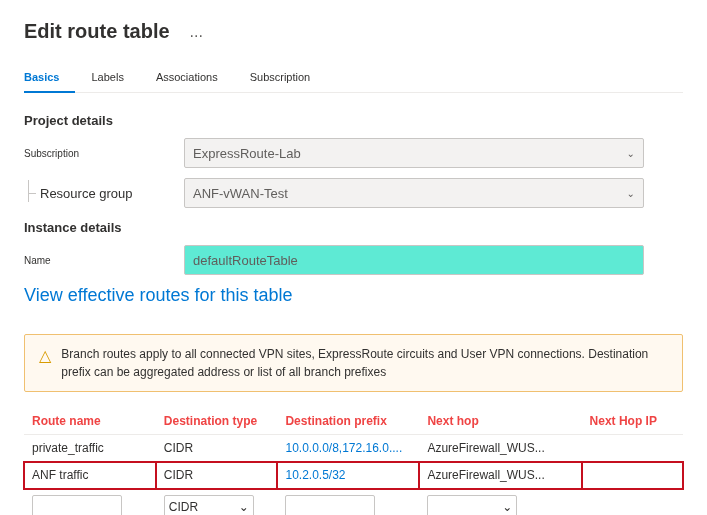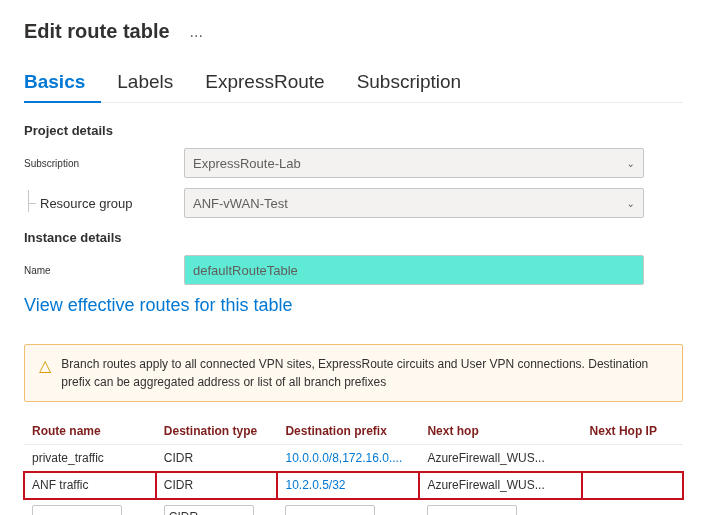--- a/index.html
+++ b/index.html
@@ -38,21 +38,21 @@
     .tabs-row {
       display: flex;
       gap: 0;
       border-bottom: 1px solid #edebe9;
       margin-bottom: 20px;
     }
     .tab {
       padding: 8px 16px 8px 0;
       margin-right: 16px;
       cursor: pointer;
-      font-size: 19px;
+      font-size: 11px;
       color: #323130;
       border-bottom: 2px solid transparent;
       margin-bottom: -1px;
     }
     .tab.active {
       color: #0078d4;
       border-bottom: 2px solid #0078d4;
       font-weight: 600;
     }
     .tab:first-child {
@@ -175,21 +175,21 @@
     
     .routes-table {
       width: 100%;
       max-width: 660px;
       border-collapse: collapse;
     }
     .routes-table th {
       text-align: left;
       font-size: 12px;
       font-weight: 600;
-      color: #7f1d1d;
+      color: #ef4444;
       padding: 6px 8px;
       border-bottom: 1px solid #edebe9;
     }
     .routes-table td {
       padding: 6px 8px;
       font-size: 12px;
       color: #323130;
       border-bottom: 1px solid #edebe9;
     }
     .routes-table .link-cell {
@@ -244,21 +244,21 @@
 
   
   <div class="tabs-row">
     <div class="tab active">
       <span>Basics</span>
     </div>
     <div class="tab">
       <span>Labels</span>
     </div>
     <div class="tab">
-      <span>ExpressRoute</span>
+      <span>Associations</span>
     </div>
     <div class="tab">
       <span>Subscription</span>
     </div>
   </div>
 
   
   <div class="section-label">Project details</div>
 
   

